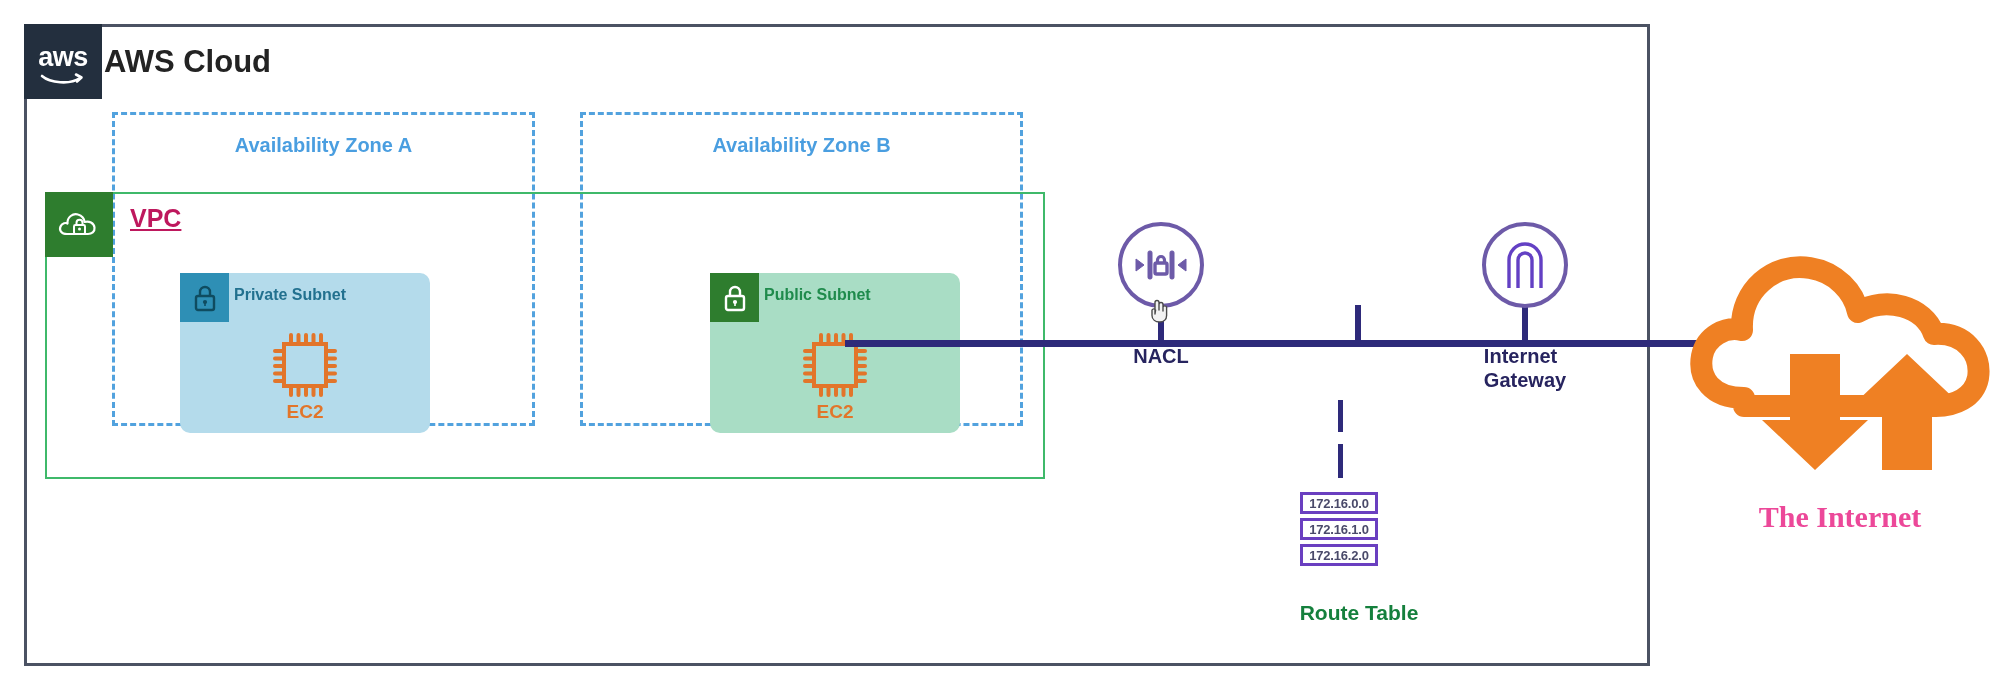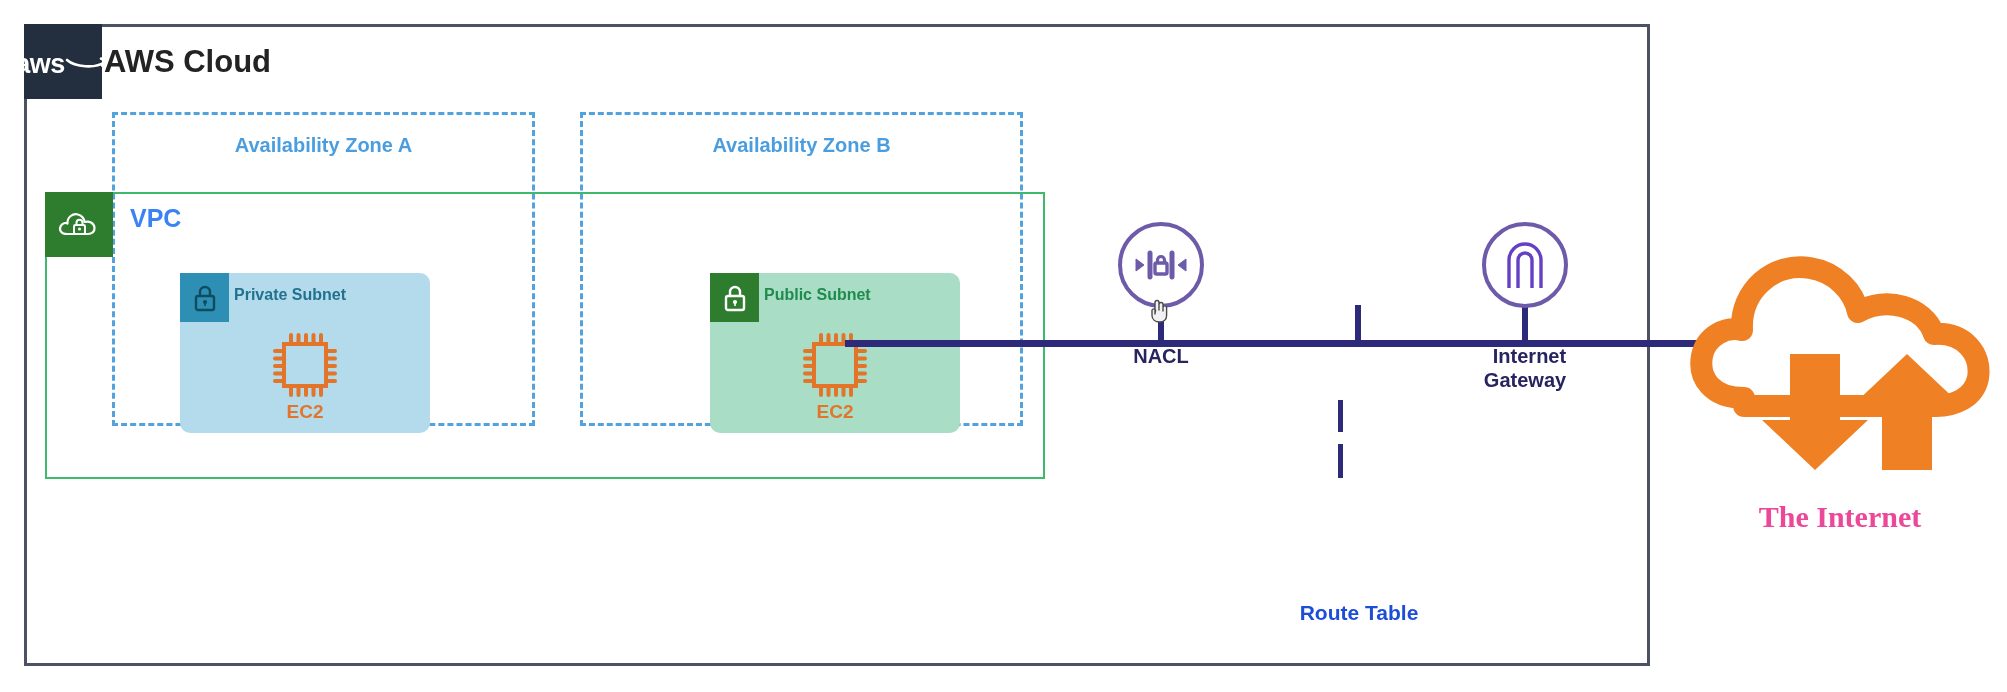--- a/index.html
+++ b/index.html
@@ -15,21 +15,21 @@
   #aws-cloud-box {
     position: absolute; left: 24px; top: 24px;
     width: 1626px; height: 642px;
     border: 3px solid #4b5263;
     background: #ffffff;
   }
   #aws-logo-tile {
     position: absolute; left: 24px; top: 24px;
     width: 78px; height: 75px;
     background: #232f3e;
-    display: flex; flex-direction: row;
+    display: flex; flex-direction: column;
     align-items: center; justify-content: center;
   }
   #aws-logo-tile .aws-word {
     color: #ffffff; font-size: 27px; font-weight: 700;
     letter-spacing: -0.5px; line-height: 1; margin-top: 6px;
   }
   #aws-logo-tile .aws-swoosh {
     width: 46px; height: 13px; margin-top: 1px; position: relative;
   }
   #aws-logo-tile .aws-swoosh svg { display: block; }
@@ -58,21 +58,21 @@
     width: 1000px; height: 287px;
     border: 2px solid #3fb96a; background: transparent;
   }
   #vpc-icon-tile {
     position: absolute; left: 45px; top: 192px;
     width: 68px; height: 65px; background: #2e7d2e;
     display: flex; align-items: center; justify-content: center;
   }
   #vpc-label {
     position: absolute; left: 130px; top: 204px;
-    font-size: 25px; font-weight: 700; color: #3b82f6;
+    font-size: 25px; font-weight: 700; color: #be185d; text-decoration: underline;
   }
 
   
   .subnet-card {
     position: absolute; top: 273px;
     width: 250px; height: 160px;
     border-radius: 10px;
   }
   #private-subnet { left: 180px; background: #b4dbeb; }
   #public-subnet  { left: 670px; background: #a9ddc5; margin-left: 40px; }
@@ -108,41 +108,41 @@
   
   .node { position: absolute; }
   .node-circle {
     width: 86px; height: 86px; border-radius: 50%;
     border: 4px solid #6d5aa8;
     display: flex; align-items: center; justify-content: center;
     background: #ffffff;
   }
   .node-label {
     position: absolute; left: 50%; transform: translateX(-50%);
-    top: 122px; text-align: right;
+    top: 122px; text-align: left;
     font-size: 20px; font-weight: 700; color: #27245f;
     line-height: 1.2; white-space: nowrap;
   }
 
   
   #cursor-hand { position: absolute; left: 1147px; top: 296px; }
 
   
   #route-table-wrap { position: absolute; left: 1300px; top: 492px; }
   .rt-row {
     width: 78px; height: 22px; margin-bottom: 4px;
     border: 3px solid #6a3fc0; background: #ffffff;
     display: flex; align-items: center; justify-content: center;
     font-size: 13px; font-weight: 600; color: #4a4a6a;
     letter-spacing: -0.2px;
   }
   #route-table-label {
     position: absolute; left: 1279px; top: 601px;
     width: 160px; text-align: center;
-    font-size: 21px; font-weight: 700; color: #1d4ed8;
+    font-size: 21px; font-weight: 700; color: #15803d;
   }
   .rt-dash {
     position: absolute; left: 1338px; width: 5px; background: #2e2a7a;
   }
 
   
   #internet-cloud { position: absolute; left: 1690px; top: 238px; }
   #internet-label {
     position: absolute; left: 1690px; top: 500px;
     width: 300px; text-align: center;
@@ -303,20 +303,25 @@
         <path d="M10 52 V24 a16 16 0 0 1 32 0 V52" fill="none" stroke="#6340c4" stroke-width="3.4" stroke-linejoin="round"></path>
         <path d="M19 52 V24 a7 7 0 0 1 14 0 V52" fill="none" stroke="#6340c4" stroke-width="3.4" stroke-linejoin="round"></path>
       </svg>
     </div>
     <div class="node-label">
       <div>Internet</div>
       <div>Gateway</div>
     </div>
   </div>
 
+  <div id="route-table-wrap">
+    <div class="rt-row">172.16.0.0</div>
+    <div class="rt-row">172.16.1.0</div>
+    <div class="rt-row">172.16.2.0</div>
+  </div>
   <div id="route-table-label">Route Table</div>
 
   <div id="internet-cloud">
     <svg width="300" height="245" viewBox="0 0 300 245">
       <path d="M54 160 C22 160 8 140 12 118 C16 98 36 88 52 92
                C50 52 84 24 120 30 C146 34 164 54 168 74
                C196 58 234 68 244 96
                C274 94 292 116 288 140 C284 160 264 168 246 168
                L54 168 Z" fill="none" stroke="#ef8023" stroke-width="22" stroke-linejoin="round"></path>
       <path d="M86 118 h50 v66 h28 L111 234 L58 184 h28 z" fill="#ef8023" transform="translate(14,-2)"></path>

